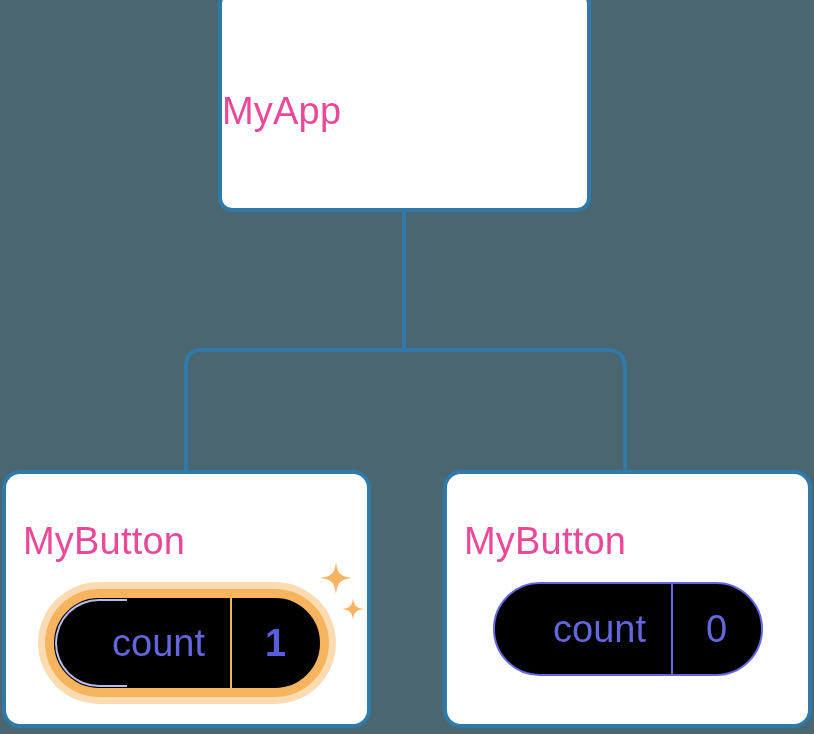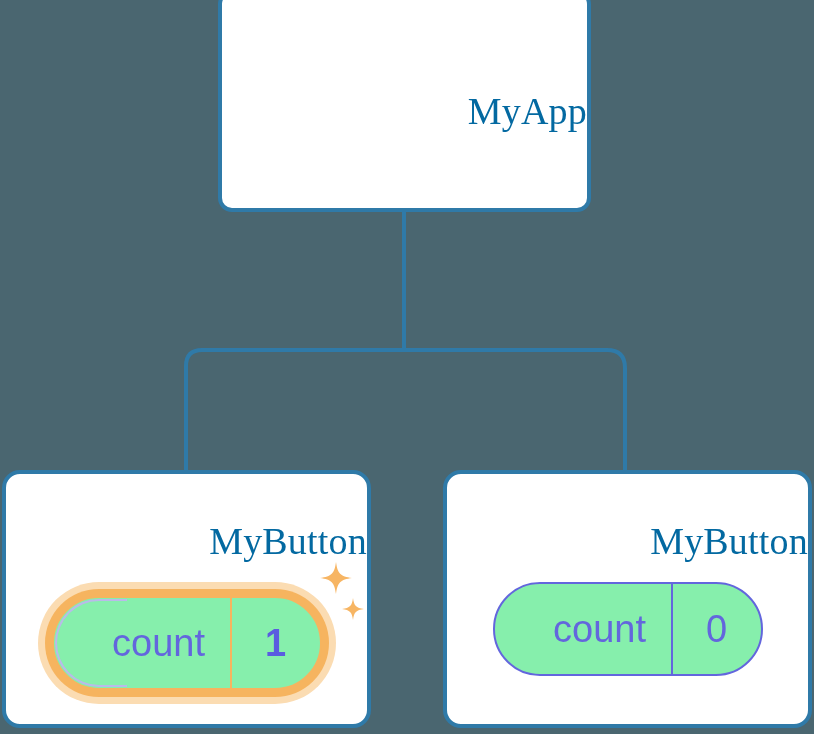--- a/index.html
+++ b/index.html
@@ -36,28 +36,27 @@
   
   .node {
     position: absolute;
     background: #ffffff;
     border: 4px solid #2f7aa8;
     border-radius: 16px;
     box-sizing: border-box;
   }
 
   .node-title {
-    text-align: right;
-    color: #0369a1;
+    text-align: left;
+    color: #ec4899;
     font-size: 38px;
     font-weight: 400;
     letter-spacing: 0.2px;
     line-height: 1;
     white-space: nowrap;
-    font-family: Liberation Serif, serif;
   }
 
   #node-app {
     left: 218px;
     top: -10px;
     width: 373px;
     height: 222px;
     border-radius: 14px;
   }
   #node-app .node-title {
@@ -98,21 +97,21 @@
     justify-content: center;
   }
 
   .pill {
     position: relative;
     display: flex;
     align-items: stretch;
     height: 94px;
     border: 2px solid #6366dd;
     border-radius: 47px;
-    background: #86efac;
+    background: #000000;
     box-sizing: border-box;
   }
 
   .pill-label,
   .pill-value {
     display: flex;
     align-items: center;
     justify-content: center;
     color: #6366dd;
     font-size: 38px;

